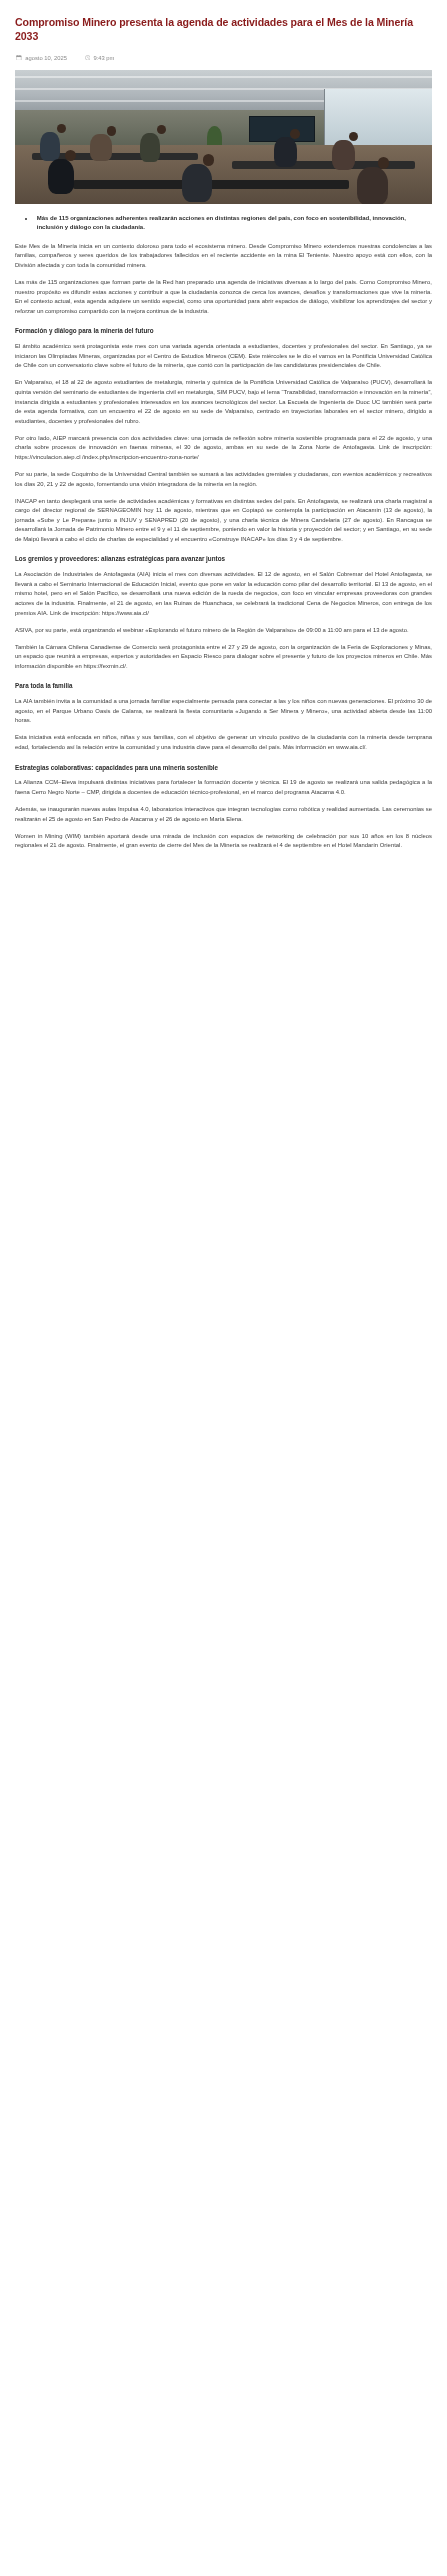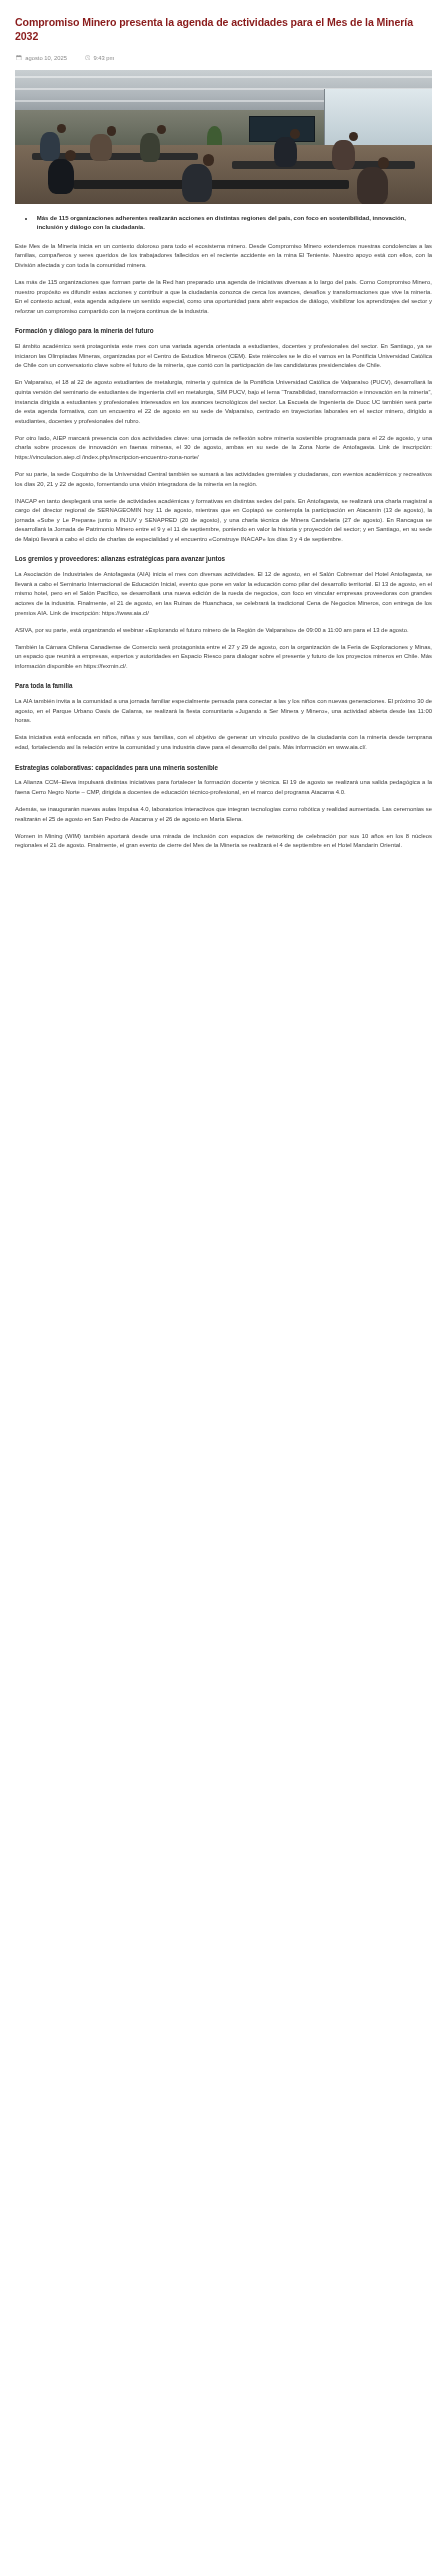--- a/index.html
+++ b/index.html
@@ -124,21 +124,21 @@
     color: #2b2b2b;
     margin: 11px 0 6.1px 0;
     line-height: 1.4;
   }
 </style>
 </head>
 <body>
 
 <div class="page">
 
-  <h1 class="title">Compromiso Minero presenta la agenda de actividades para el Mes de la Minería 2032</h1>
+  <h1 class="title">Compromiso Minero presenta la agenda de actividades para el Mes de la Minería 2033</h1>
 
   <div class="meta">
     <div class="item">
       <span class="ico">
         <svg width="5.5" height="5.5" viewBox="0 0 12 12">
             <rect x="0.5" y="1.5" width="11" height="10" rx="1" fill="none" stroke="#9a9a9a" stroke-width="1"></rect>
             <rect x="0.5" y="1.5" width="11" height="3" fill="#9a9a9a"></rect>
             <rect x="3" y="0" width="1" height="3" fill="#9a9a9a"></rect>
             <rect x="8" y="0" width="1" height="3" fill="#9a9a9a"></rect>
           </svg>

